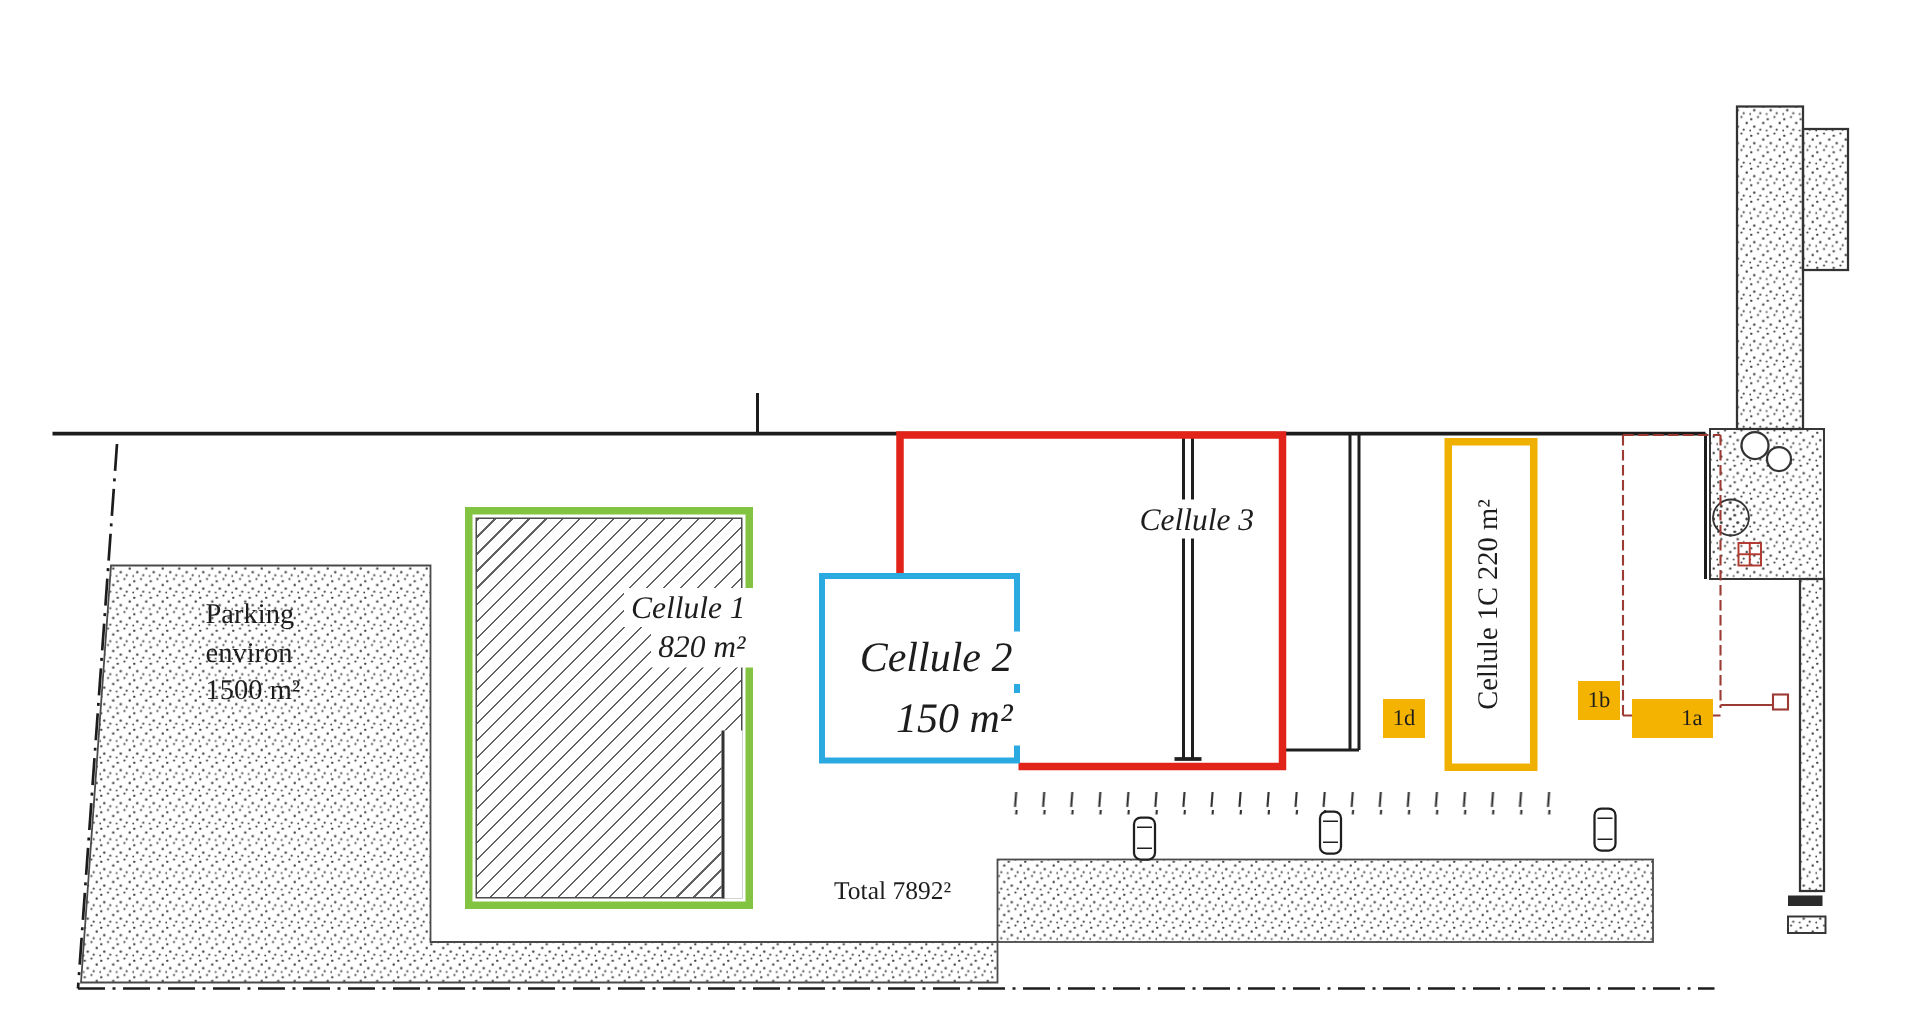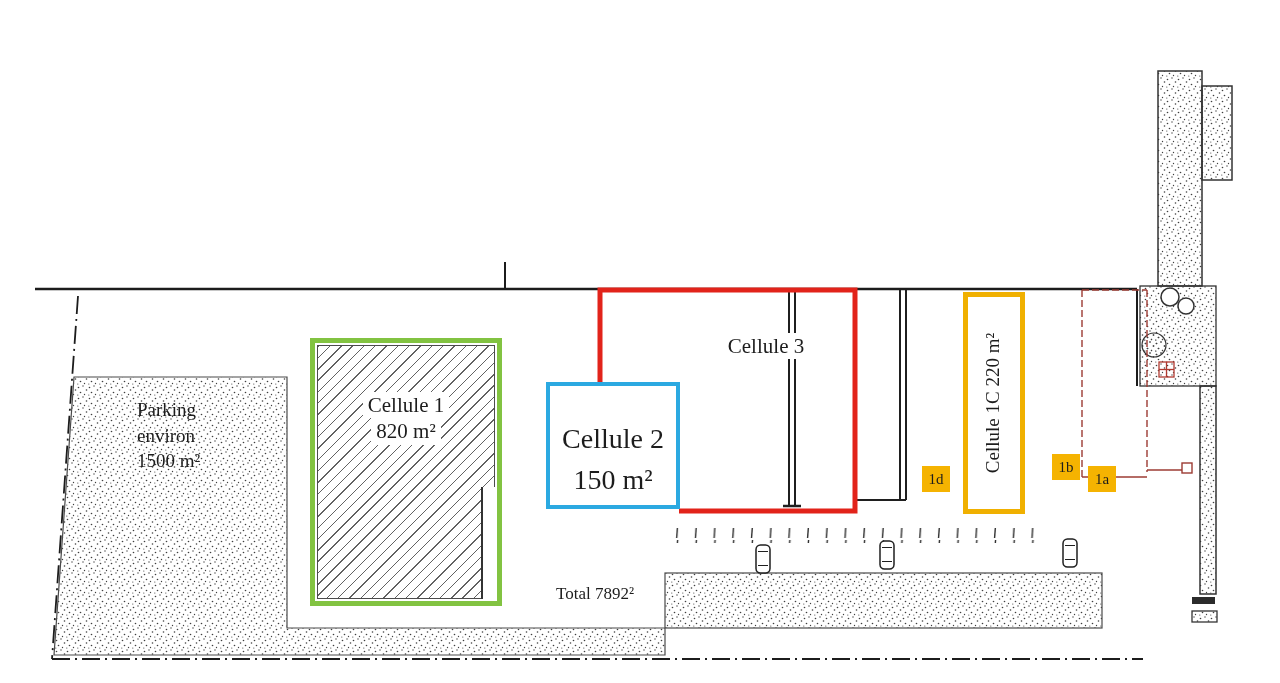--- a/index.html
+++ b/index.html
@@ -3,21 +3,21 @@
 <meta charset="utf-8">
 <style>
   html,body{margin:0;padding:0;background:#ffffff;}
   .canvas{position:relative;width:1280px;height:683px;background:#ffffff;overflow:hidden;
           font-family:"Liberation Serif",serif;color:#1d1d1d;}
   .plan-svg{position:absolute;left:0;top:0;z-index:0;}
   .box{position:absolute;box-sizing:border-box;border-style:solid;border-width:5px;z-index:1;background:transparent;}
   .hatch{position:absolute;left:2px;top:2px;right:2px;bottom:2px;border:1px solid #4c4c4c;
          background:repeating-linear-gradient(135deg, rgba(70,70,70,0.85) 0 1px, transparent 1px 8px);}
   .notch{position:absolute;right:2px;bottom:2px;width:12px;height:112px;background:#ffffff;border-left:2px solid #333;z-index:2;}
-  .lbl{position:absolute;z-index:3;display:flex;flex-direction:column;align-items:center;text-align:center;}
+  .lbl{position:absolute;z-index:3;display:flex;flex-direction:column;align-items:flex-end;text-align:center;font-style:italic;}
   .lbl span{background:#ffffff;padding:0 5px;line-height:1.25;}
   .vlbl{position:absolute;z-index:3;text-align:center;transform:rotate(-90deg);white-space:nowrap;
         font-size:19px;}
   .marker{position:absolute;z-index:3;width:28px;height:26px;background:#F5B301;
           display:flex;align-items:center;justify-content:center;font-size:15px;}
   .plabel{position:absolute;z-index:3;font-size:19px;line-height:1.35;}
   .tlabel{position:absolute;z-index:3;font-size:17px;}
   .sz21{font-size:21px;}
   .sz20{font-size:28px;}
 </style>
@@ -120,21 +120,21 @@
   </div>
 
   <div class="vlbl" style="left:884px;top:391px;width:220px;height:24px;">Cellule 1C 220 m²</div>
 
   <div class="marker" style="left:922px;top:466px;">
     <span>1d</span>
   </div>
   <div class="marker" style="left:1033px;top:454px;margin-left:19px;">
     <span>1b</span>
   </div>
-  <div class="marker" style="left:1088px;top:466px;">
+  <div class="marker" style="left:1088px;top:466px;padding-left:26px;">
     <span>1a</span>
   </div>
 
   <div class="plabel" style="left:137px;top:397px;">
     <div>Parking</div>
     <div>environ</div>
     <div>1500 m²</div>
   </div>
 
   <div class="tlabel" style="left:518px;top:584px;margin-left:38px;">Total 7892²</div>

